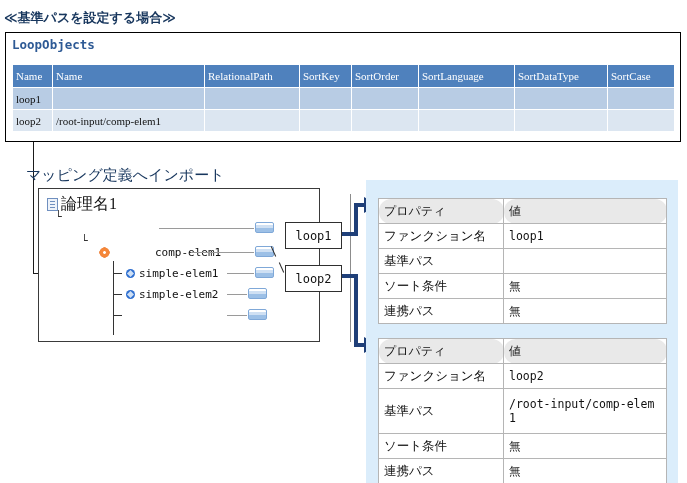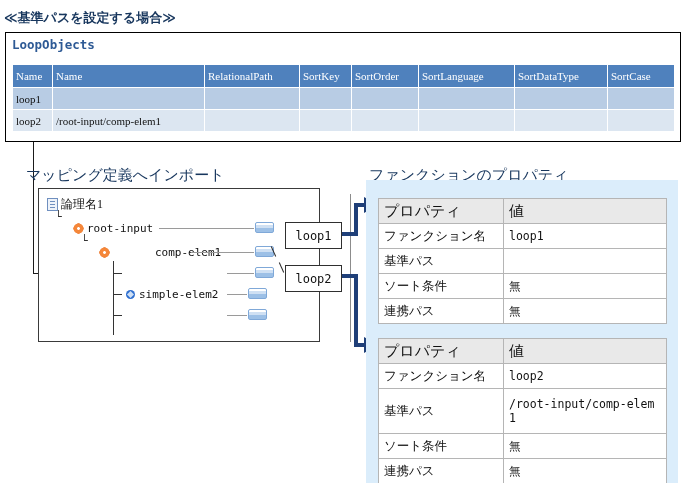--- a/index.html
+++ b/index.html
@@ -282,21 +282,22 @@
     height: 20px;
   }
   .prop-table td { color: #111111; height: 20px; }
   .prop-table td.k { width: 125px; }
   .prop-table td.v, .prop-table th.v {
     font-family: "DejaVu Sans Mono", monospace;
     font-size: 11.5px;
   }
   .prop-table th.k-head, .prop-table th.v {
     font-family: "Liberation Sans", "DejaVu Sans", sans-serif;
-    font-size: 15px;
+    font-size: 12px;
+    border-radius: 12px;
   }
   td.v-wrap { line-height: 1.25; }
 </style>
 </head>
 <body>
 
 <div id="page">
 
   <div id="caption">≪基準パスを設定する場合≫</div>
 
@@ -348,48 +349,47 @@
         <td></td>
       </tr>
     </tbody>
   </table>
 
   <div class="line-blk" style="left:33px; top:134px; width:1px; height:132px;"></div>
   <div class="line-blk" style="left:33px; top:265px; width:18px; height:1px;"></div>
   <div class="arrow-blk" style="left:50px; top:260px;"></div>
 
   <div id="caption-left" class="section-caption">マッピング定義へインポート</div>
-  <div id="caption-right" class="section-caption">ファンクションのプロパティ</div>
 
   <div id="tree-box">
 
     <div class="tree-row" style="left:8px; top:6px;">
       <span class="doc-icon"></span>
-      <span class="tree-label" style="font-family:Liberation Serif, serif;font-size:12px;">論理名1</span>
+      <span class="tree-label" style="font-family:Liberation Serif, serif;font-size:16px;">論理名1</span>
     </div>
 
     <span class="elbow" style="left:16px; top:21px;">└</span>
-    <div class="tree-row" style="left:34px; top:30px;">
-      <span class="cplx-icon"></span>
-      <span class="tree-label">root-input</span>
-    </div>
     <div class="leader" style="left:120px; top:39px; width:95px;"></div>
     <span class="port-icon" style="left:216px; top:33px;"></span>
 
     <span class="elbow" style="left:42px; top:45px;">└</span>
     <div class="tree-row" style="left:60px; top:54px;gap:42px;">
       <span class="cplx-icon"></span>
       <span class="tree-label">comp-elem1</span>
     </div>
     <div class="leader" style="left:152px; top:63px; width:63px;"></div>
     <span class="port-icon" style="left:216px; top:57px;"></span>
 
     <div class="line-blk" style="left:74px; top:72px; width:1px; height:74px; background:#333;"></div>
 
     <div class="line-blk" style="left:74px; top:84px; width:9px; height:1px; background:#333;"></div>
+    <div class="tree-row" style="left:86px; top:75px;">
+      <span class="simp-icon"></span>
+      <span class="tree-label">simple-elem1</span>
+    </div>
     <div class="leader" style="left:188px; top:84px; width:27px;"></div>
     <span class="port-icon" style="left:216px; top:78px;"></span>
 
     <div class="line-blk" style="left:74px; top:105px; width:9px; height:1px; background:#333;"></div>
     <div class="tree-row" style="left:86px; top:96px;">
       <span class="simp-icon"></span>
       <span class="tree-label">simple-elem2</span>
     </div>
     <div class="leader" style="left:188px; top:105px; width:20px;"></div>
     <span class="port-icon" style="left:209px; top:99px;"></span>

